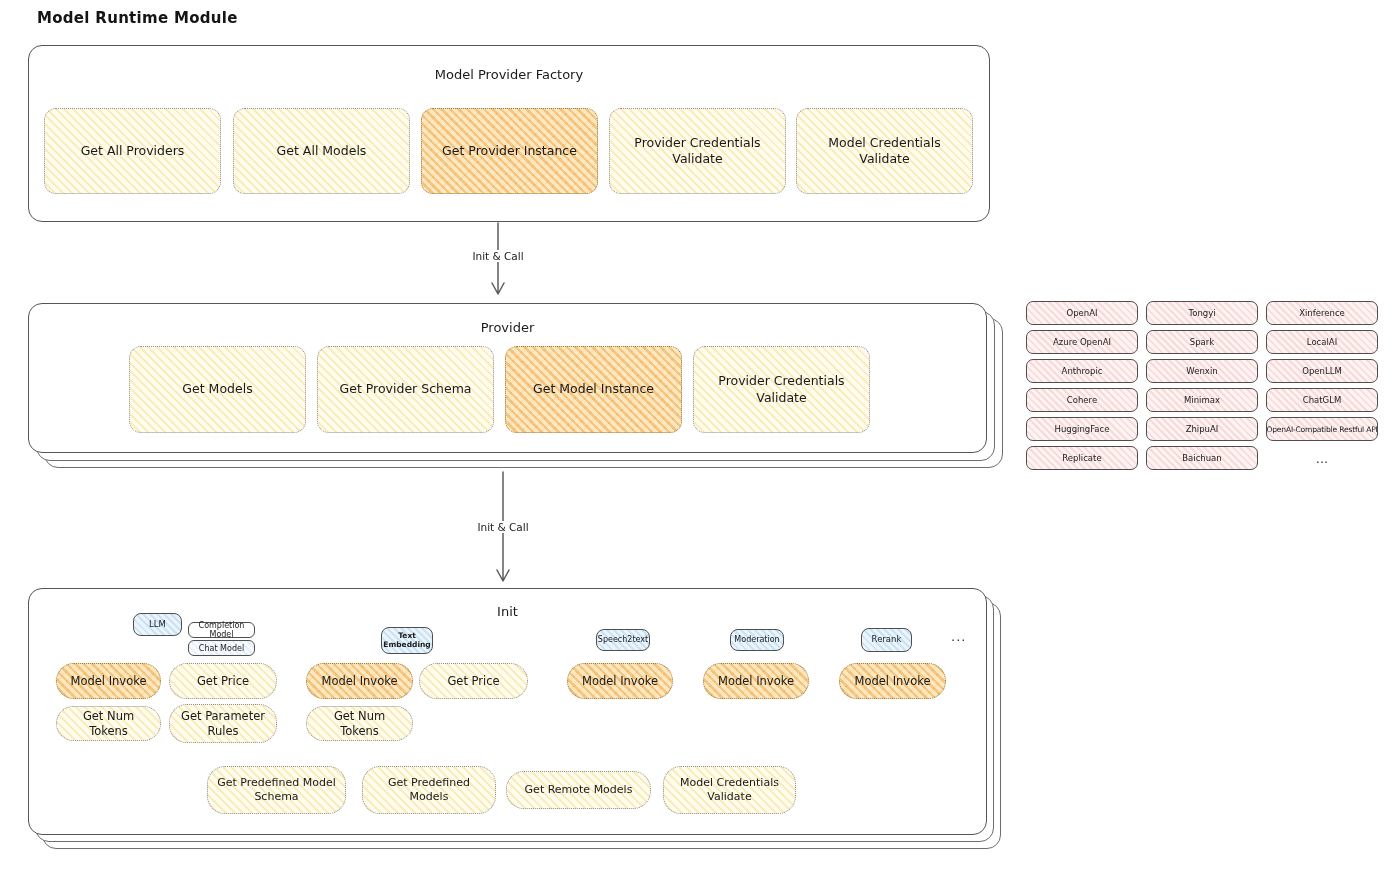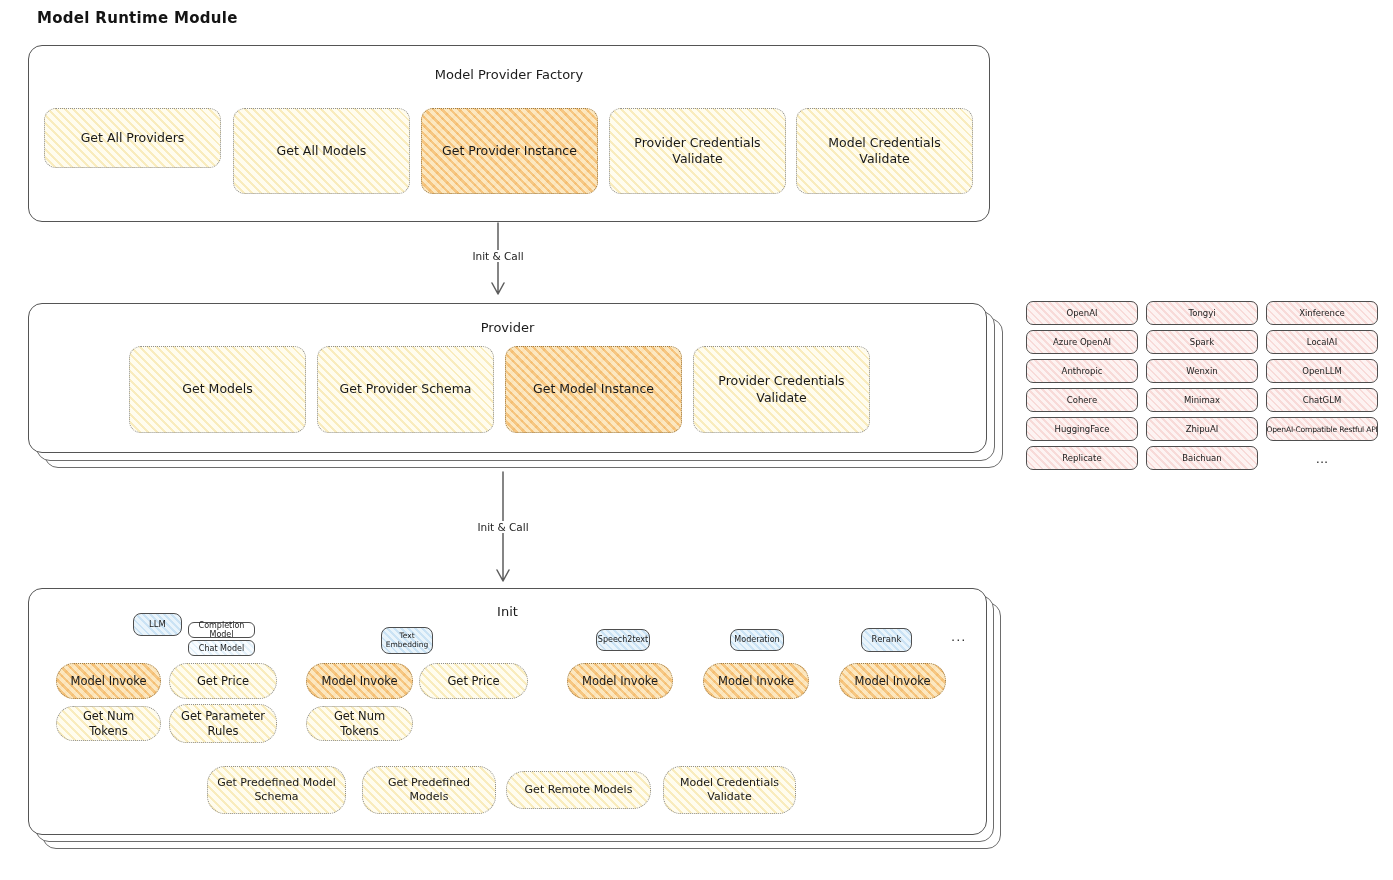--- a/index.html
+++ b/index.html
@@ -52,21 +52,21 @@
 </style>
 </head>
 <body>
 
 <div class="canvas">
 
   <div class="main-title">Model Runtime Module</div>
 
   <section class="frame" style="left:28px;top:45px;width:960px;height:175px;">
     <div class="frame-title" style="top:21px;">Model Provider Factory</div>
-    <div class="node big yellow" style="left:15px;top:62px;width:177px;height:60px;">Get All Providers</div>
+    <div class="node big yellow" style="left:15px;top:62px;width:177px;height:86px;">Get All Providers</div>
     <div class="node big yellow" style="left:204px;top:62px;width:177px;height:86px;">Get All Models</div>
     <div class="node big orange" style="left:392px;top:62px;width:177px;height:86px;">Get Provider Instance</div>
     <div class="node big yellow" style="left:580px;top:62px;width:177px;height:86px;">Provider Credentials Validate</div>
     <div class="node big yellow" style="left:767px;top:62px;width:177px;height:86px;">Model Credentials Validate</div>
   </section>
 
   <svg class="arrow" style="left:490px;top:221px;" width="16" height="78">
     <path d="M8 2 V71 M2 62 L8 73 L14 62" stroke="#5d5d5d" stroke-width="1.5" fill="none" stroke-linecap="round" stroke-linejoin="round"></path>
   </svg>
   <span class="arrow-label" style="left:498px;top:250px;">Init &amp; Call</span>
@@ -108,21 +108,21 @@
   <span class="arrow-label" style="left:503px;top:521px;">Init &amp; Call</span>
 
   <div class="stack-layer" style="left:42px;top:602px;width:957px;height:245px;"></div>
   <div class="stack-layer" style="left:35px;top:595px;width:957px;height:245px;"></div>
   <section class="frame" style="left:28px;top:588px;width:957px;height:245px;">
     <div class="frame-title" style="top:15px;">Init</div>
 
     <div class="bluetag" style="left:104px;top:24px;width:49px;height:23px;">LLM</div>
     <div class="whitetag" style="left:159px;top:33px;width:67px;height:16px;">Completion Model</div>
     <div class="whitetag chat" style="left:159px;top:51px;width:67px;height:16px;">Chat Model</div>
-    <div class="bluetag" style="left:352px;top:38px;width:52px;height:27px;font-size:7.5px;">Text Embedding</div>
+    <div class="bluetag" style="left:352px;top:38px;width:52px;height:27px;font-size:7.5px;font-weight:bold;">Text Embedding</div>
     <div class="bluetag" style="left:567px;top:40px;width:54px;height:22px;font-size:8px;">Speech2text</div>
     <div class="bluetag" style="left:701px;top:40px;width:54px;height:22px;font-size:8px;">Moderation</div>
     <div class="bluetag" style="left:832px;top:39px;width:51px;height:24px;">Rerank</div>
     <div class="dots" style="left:922px;top:40px;">...</div>
 
     <div class="node mid orange" style="left:27px;top:74px;width:105px;height:36px;">Model Invoke</div>
     <div class="node mid yellow" style="left:140px;top:74px;width:108px;height:36px;">Get Price</div>
     <div class="node mid orange" style="left:277px;top:74px;width:107px;height:36px;">Model Invoke</div>
     <div class="node mid yellow" style="left:390px;top:74px;width:109px;height:36px;">Get Price</div>
     <div class="node mid orange" style="left:538px;top:74px;width:106px;height:36px;">Model Invoke</div>

